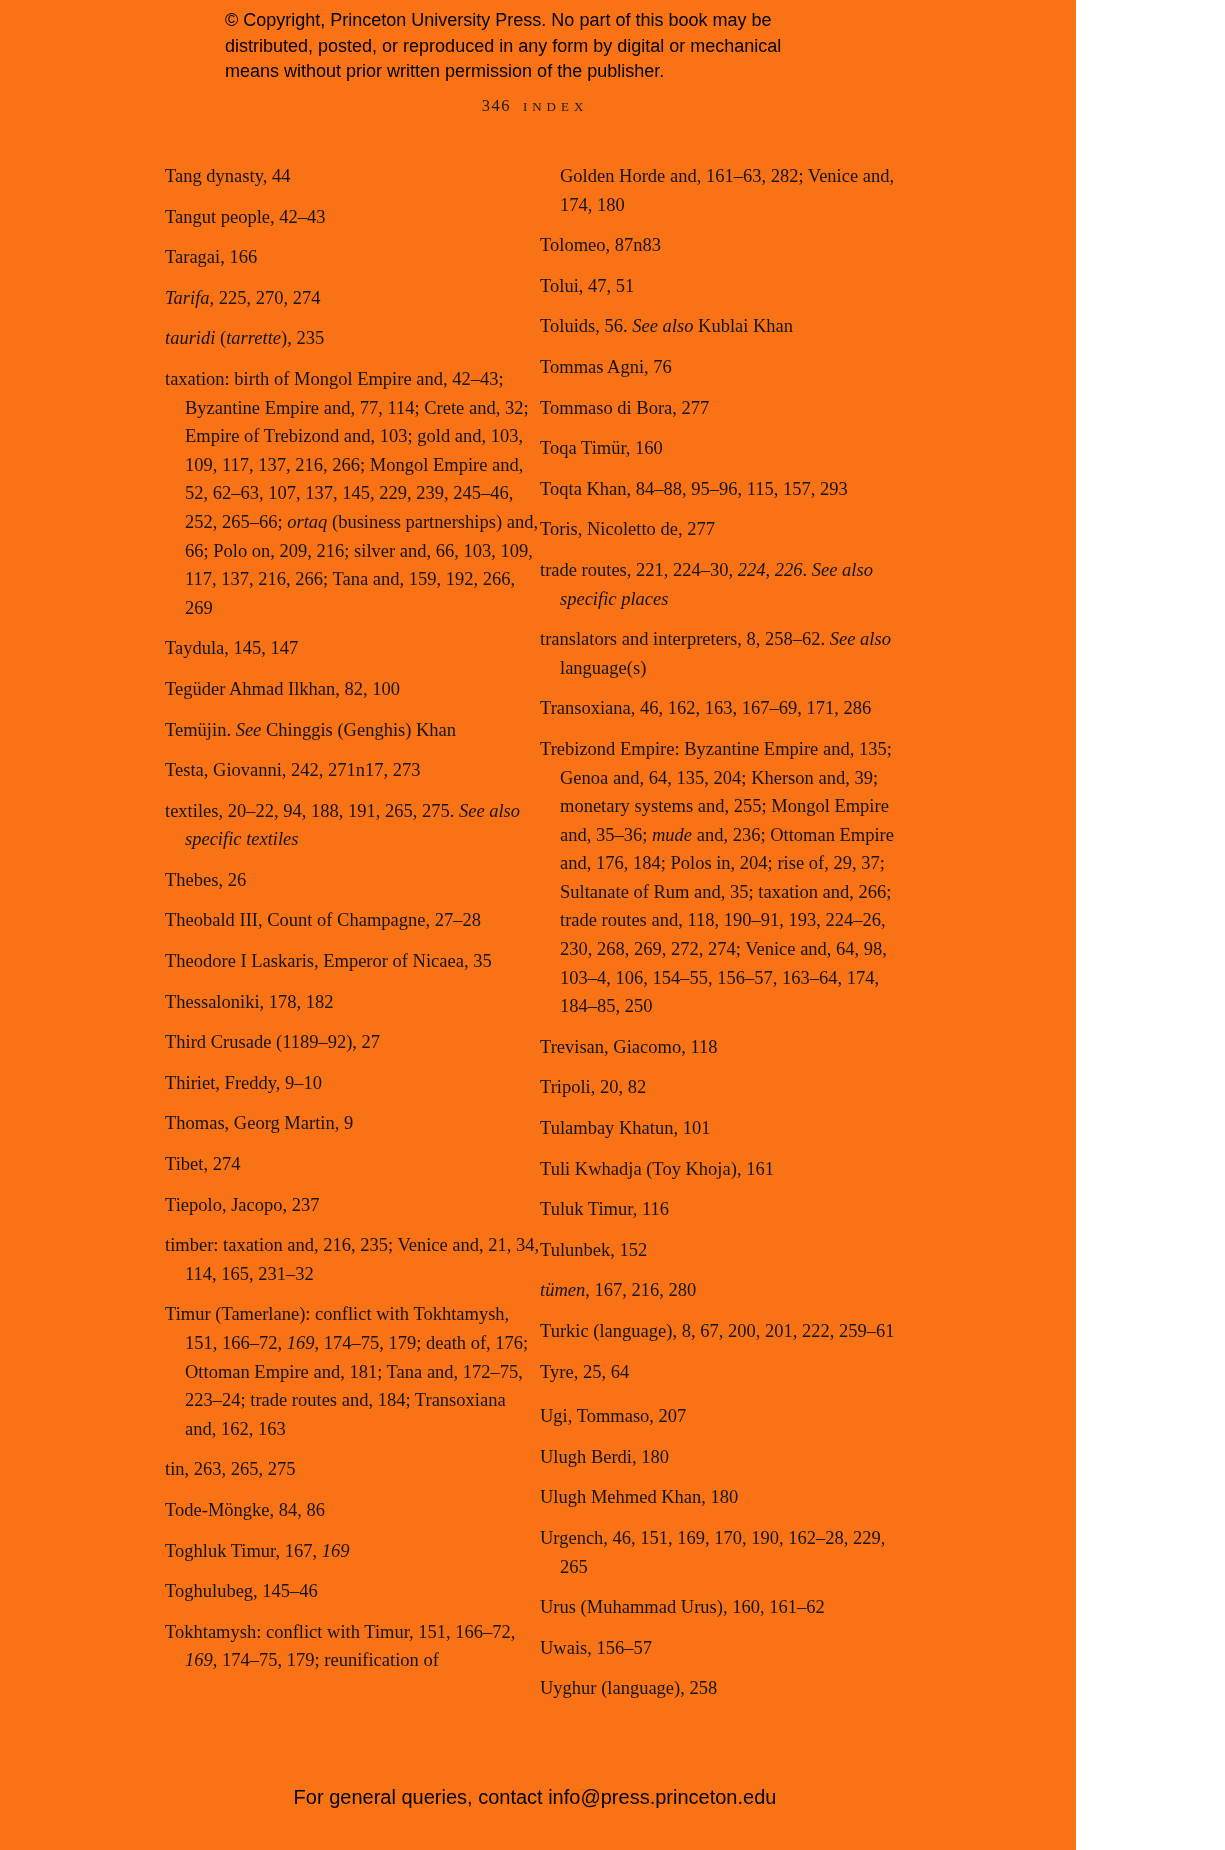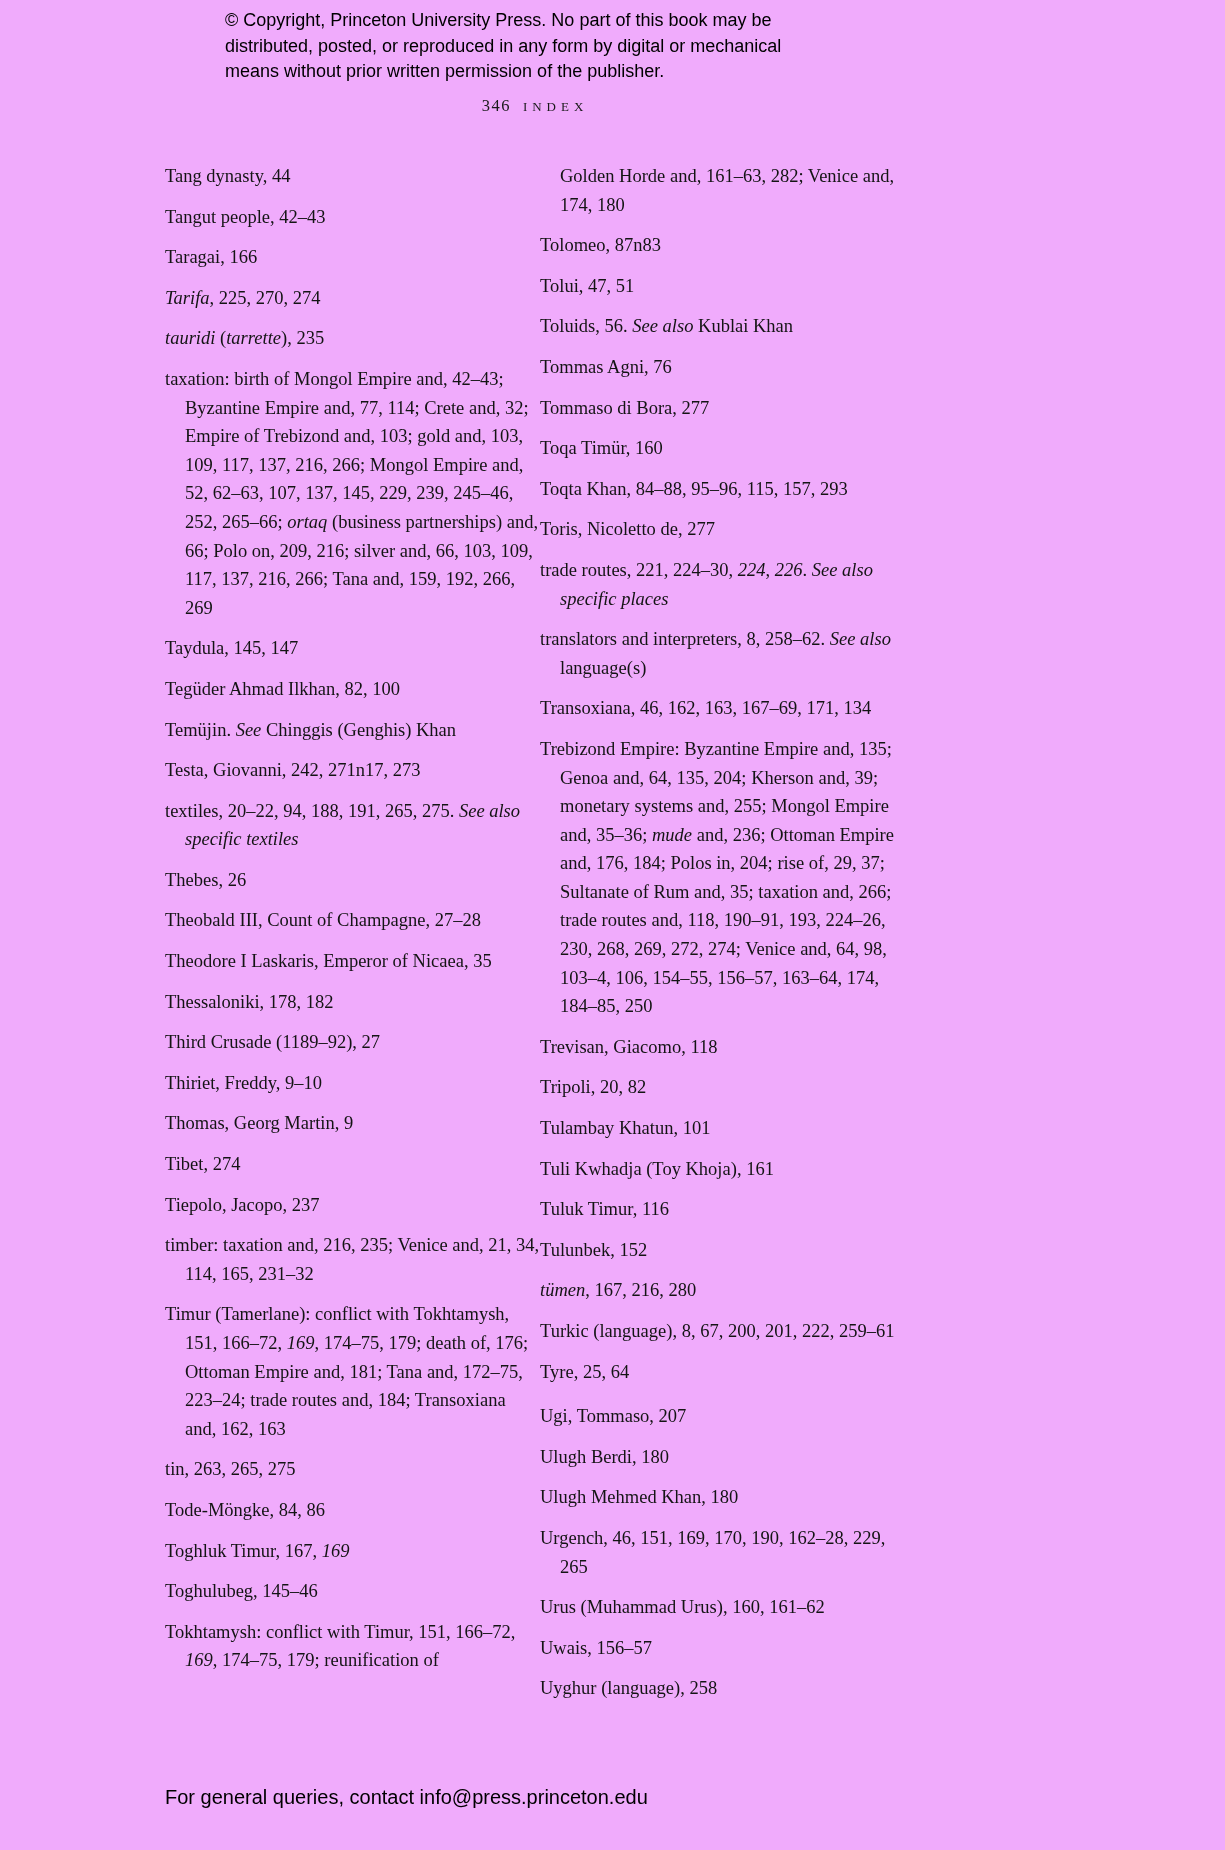--- a/index.html
+++ b/index.html
@@ -2,23 +2,23 @@
 <html><head>
 <meta charset="utf-8">
 <style>
   html, body {
     margin: 0;
     padding: 0;
     background: #ffffff;
   }
   .page {
     position: relative;
-    width: 1225px;
+    width: 1076px;
     height: 1850px;
-    background: #f0abfc;
+    background: #f97316;
     color: #141414;
     font-family: "Liberation Serif", serif;
     overflow: hidden;
   }
   .copyright {
     position: absolute;
     left: 225px;
     top: 8px;
     width: 600px;
     font-family: "Liberation Sans", sans-serif;
@@ -64,21 +64,21 @@
     margin-top: 16px;
   }
   .entry i {
     font-style: italic;
   }
   .footer {
     position: absolute;
     left: 165px;
     top: 1786px;
     width: 740px;
-    text-align: left;
+    text-align: center;
     font-family: "Liberation Sans", sans-serif;
     font-size: 20px;
     color: #000000;
   }
 </style>
 </head>
 <body>
 
 <div class="page">
 
@@ -123,21 +123,21 @@
       <div class="entry">Tolomeo, 87n83</div>
       <div class="entry">Tolui, 47, 51</div>
       <div class="entry">Toluids, 56. <i>See also</i> Kublai Khan</div>
       <div class="entry">Tommas Agni, 76</div>
       <div class="entry">Tommaso di Bora, 277</div>
       <div class="entry">Toqa Timür, 160</div>
       <div class="entry">Toqta Khan, 84–88, 95–96, 115, 157, 293</div>
       <div class="entry">Toris, Nicoletto de, 277</div>
       <div class="entry">trade routes, 221, 224–30, <i>224</i>, <i>226</i>. <i>See also specific places</i></div>
       <div class="entry">translators and interpreters, 8, 258–62. <i>See also</i> language(s)</div>
-      <div class="entry">Transoxiana, 46, 162, 163, 167–69, 171, 134</div>
+      <div class="entry">Transoxiana, 46, 162, 163, 167–69, 171, 286</div>
       <div class="entry">Trebizond Empire: Byzantine Empire and, 135; Genoa and, 64, 135, 204; Kherson and, 39; monetary systems and, 255; Mongol Empire and, 35–36; <i>mude</i> and, 236; Ottoman Empire and, 176, 184; Polos in, 204; rise of, 29, 37; Sultanate of Rum and, 35; taxation and, 266; trade routes and, 118, 190–91, 193, 224–26, 230, 268, 269, 272, 274; Venice and, 64, 98, 103–4, 106, 154–55, 156–57, 163–64, 174, 184–85, 250</div>
       <div class="entry">Trevisan, Giacomo, 118</div>
       <div class="entry">Tripoli, 20, 82</div>
       <div class="entry">Tulambay Khatun, 101</div>
       <div class="entry">Tuli Kwhadja (Toy Khoja), 161</div>
       <div class="entry">Tuluk Timur, 116</div>
       <div class="entry">Tulunbek, 152</div>
       <div class="entry"><i>tümen</i>, 167, 216, 280</div>
       <div class="entry">Turkic (language), 8, 67, 200, 201, 222, 259–61</div>
       <div class="entry">Tyre, 25, 64</div>

